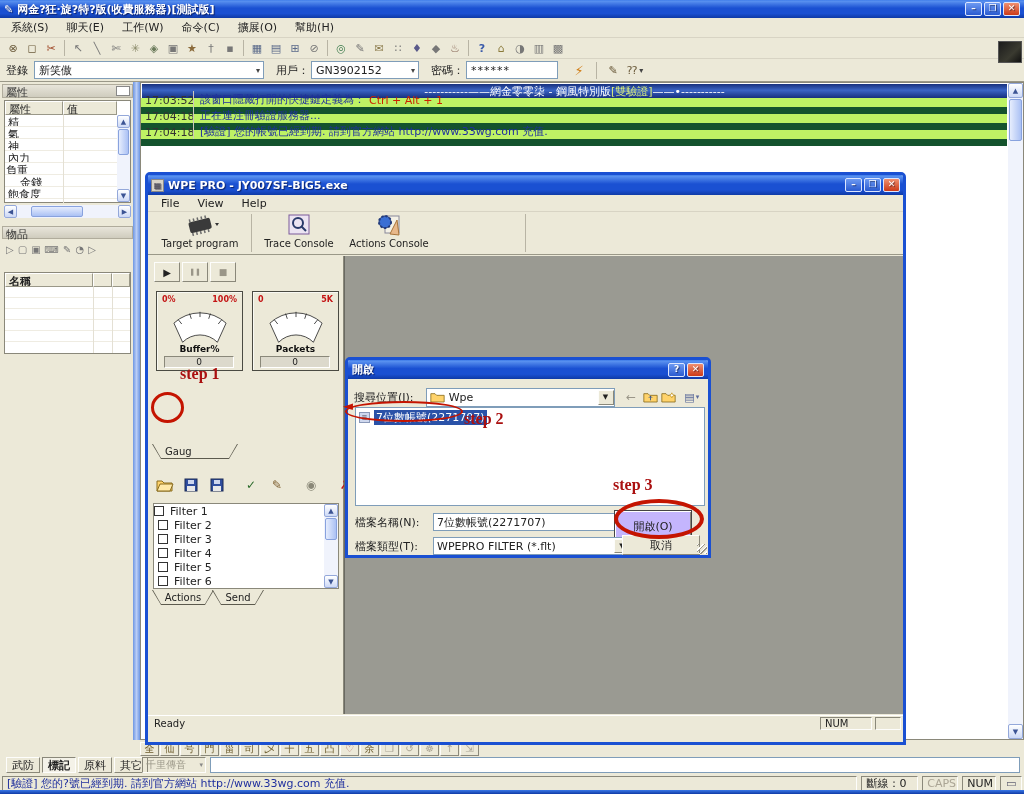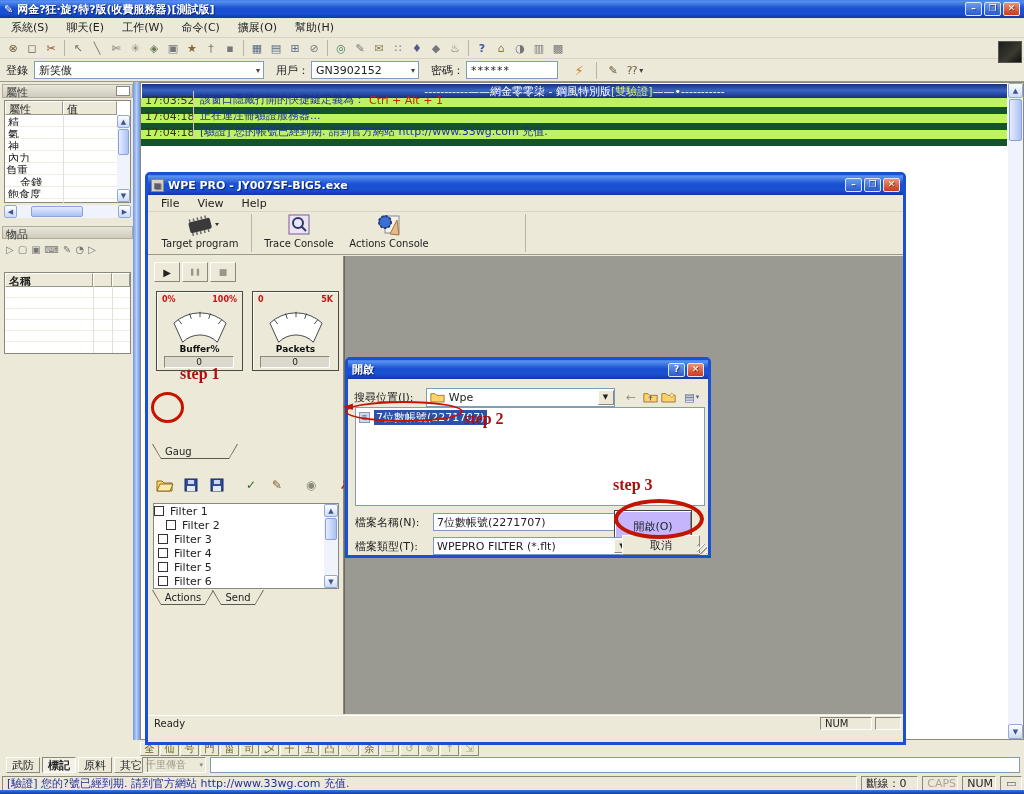--- a/index.html
+++ b/index.html
@@ -425,21 +425,21 @@
               <rect x="1" y="2" width="10" height="2" fill="#d8d8d8" stroke="#666"></rect>
             </svg>
         </span>
       </div>
 
       <div class="abs" style="left:5px;top:247px;width:186px;height:86px;background:#fff;border:1px solid #8a887a">
         <div class="flex" style="height:14px;gap:6px;">
             <span class="cb"></span>
             <span>Filter 1</span>
           </div>
-        <div class="flex" style="height:14px;gap:6px;padding-left:12px">
+        <div class="flex" style="height:14px;gap:6px;padding-left:4px">
             <span class="cb"></span>
             <span>Filter 2</span>
           </div>
         <div class="flex" style="height:14px;gap:6px;padding-left:4px">
             <span class="cb"></span>
             <span>Filter 3</span>
           </div>
         <div class="flex" style="height:14px;gap:6px;padding-left:4px">
             <span class="cb"></span>
             <span>Filter 4</span>

